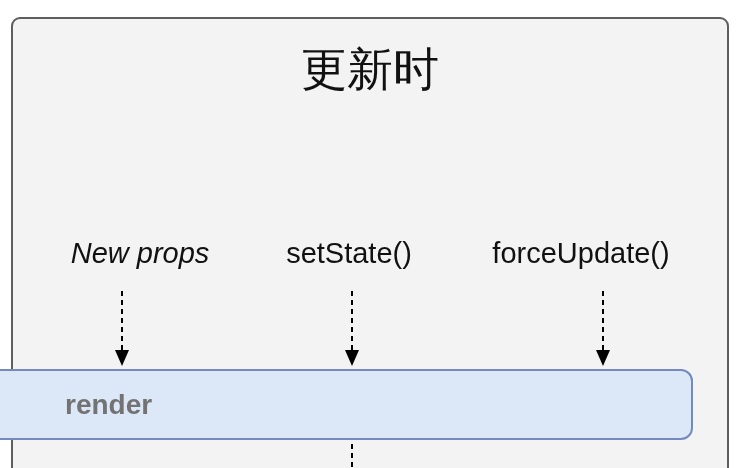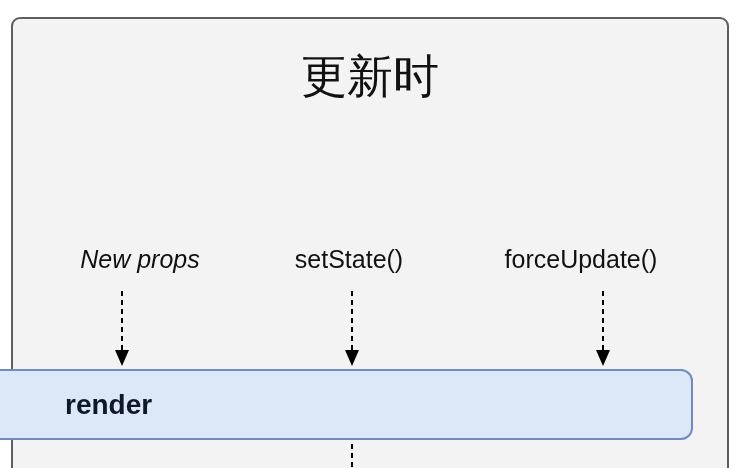--- a/index.html
+++ b/index.html
@@ -18,34 +18,34 @@
     left: 11px;
     top: 17px;
     width: 718px;
     height: 500px;
     background: var(--panel-bg, #f2f3f2);
     border: 2px solid var(--panel-border, #5e5e5e);
     border-radius: 9px;
   }
 
   .title {
-    padding-top: 32px;
+    padding-top: 25px;
     text-align: center;
     font-size: 46px;
     line-height: 1.1;
     font-weight: 400;
     white-space: nowrap;
   }
 
   
   .trigger {
     position: absolute;
-    top: 244px;
+    top: 236px;
     transform: translateX(-50%);
-    font-size: 25px;
+    font-size: 29px;
     line-height: 1.2;
     white-space: nowrap;
   }
   .trigger.t0 { left: 140px; font-style: italic; }
   .trigger.t1 { left: 349px; }
   .trigger.t2 { left: 581px; text-align: center; }
 
   
   .arrow {
     position: absolute;
@@ -86,21 +86,21 @@
     background: var(--render-box-bg, #dce8f8);
     border: 2.5px solid var(--render-box-border, #7389c0);
     border-radius: 12px;
     display: flex;
     align-items: center;
     padding-left: 85px;
   }
   .render-box .label {
     font-size: 28px;
     font-weight: bold;
-    color: #0f172a;
+    color: #737373;
   }
 
   
   .out-line {
     position: absolute;
     left: 351px;
     top: 444px;
     width: 2px;
     height: 30px;
     background: repeating-linear-gradient(

